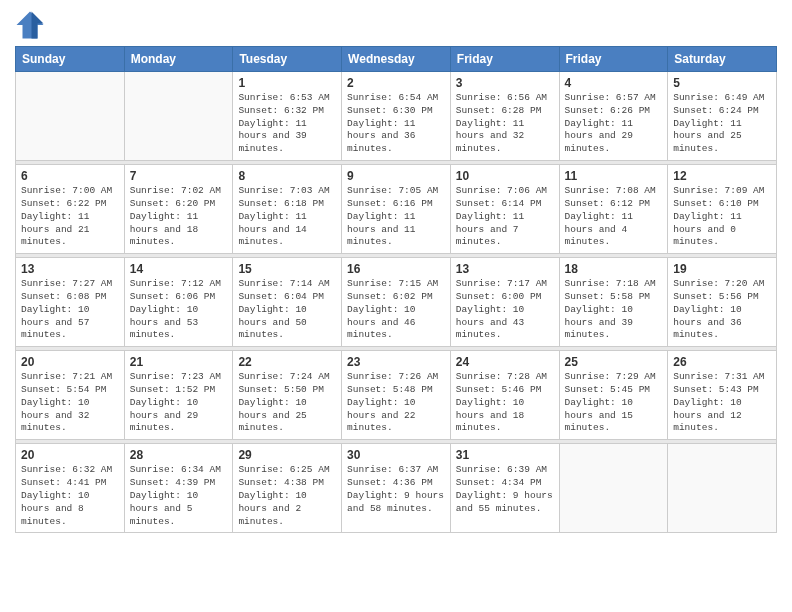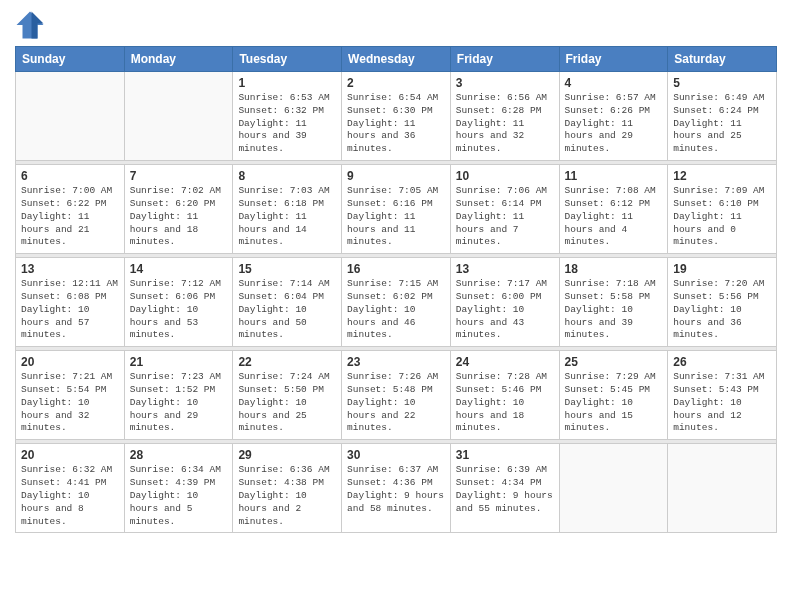--- a/index.html
+++ b/index.html
@@ -211,21 +211,21 @@
 Sunset: 6:10 PM
 Daylight: 11 hours and 0 minutes.</div>
           </td>
         </tr>
         <tr>
           <td colspan="7" style="padding: 0px; height: 4px; background-color: rgb(232, 232, 232); border: 1px solid rgb(204, 204, 204);"></td>
         </tr>
         <tr>
           <td>
             <span class="day-number">13</span>
-            <div class="day-info">Sunrise: 12:11 AM
+            <div class="day-info">Sunrise: 7:27 AM
 Sunset: 6:08 PM
 Daylight: 10 hours and 57 minutes.</div>
           </td>
           <td>
             <span class="day-number">14</span>
             <div class="day-info">Sunrise: 7:12 AM
 Sunset: 6:06 PM
 Daylight: 10 hours and 53 minutes.</div>
           </td>
           <td>
@@ -317,21 +317,21 @@
 Daylight: 10 hours and 8 minutes.</div>
           </td>
           <td>
             <span class="day-number">28</span>
             <div class="day-info">Sunrise: 6:34 AM
 Sunset: 4:39 PM
 Daylight: 10 hours and 5 minutes.</div>
           </td>
           <td>
             <span class="day-number">29</span>
-            <div class="day-info">Sunrise: 6:36 AM
+            <div class="day-info">Sunrise: 6:25 AM
 Sunset: 4:38 PM
 Daylight: 10 hours and 2 minutes.</div>
           </td>
           <td>
             <span class="day-number">30</span>
             <div class="day-info">Sunrise: 6:37 AM
 Sunset: 4:36 PM
 Daylight: 9 hours and 58 minutes.</div>
           </td>
           <td>

